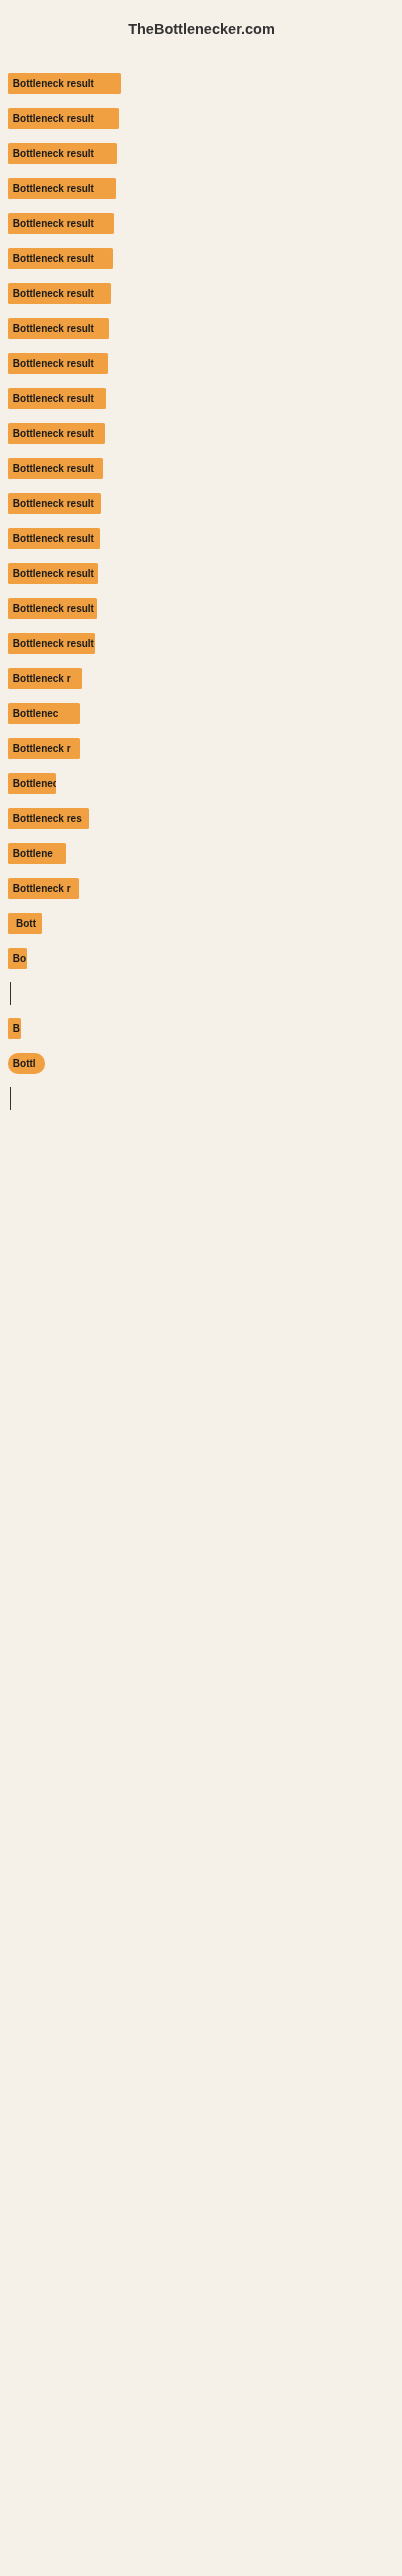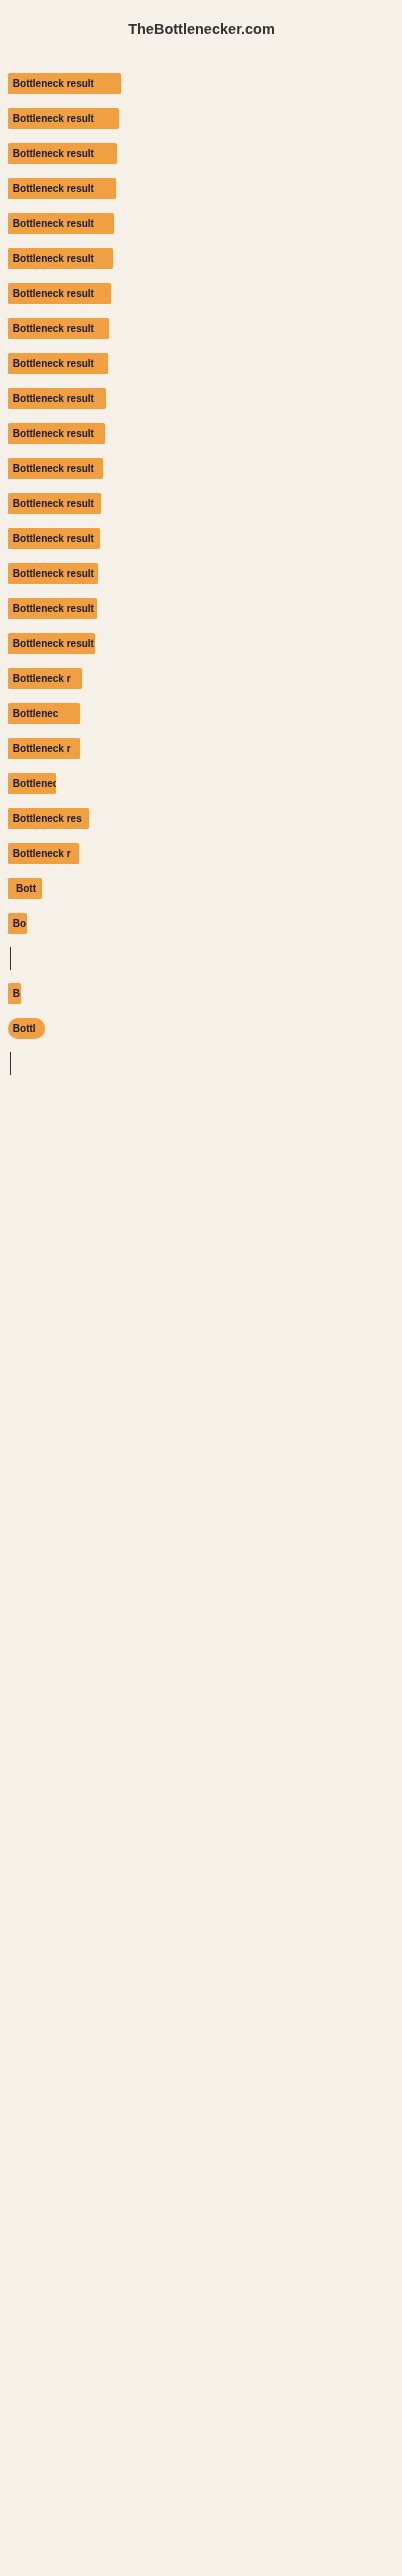--- a/index.html
+++ b/index.html
@@ -174,20 +174,25 @@
       <div class="bar" style="width: 48px;">
         <span class="bar-label">Bottleneck</span>
       </div>
     </div>
     <div class="bar-row">
       <div class="bar" style="width: 81px;">
         <span class="bar-label">Bottleneck res</span>
       </div>
     </div>
     <div class="bar-row">
+      <div class="bar" style="width: 58px;">
+        <span class="bar-label">Bottlene</span>
+      </div>
+    </div>
+    <div class="bar-row">
       <div class="bar" style="width: 71px;">
         <span class="bar-label">Bottleneck r</span>
       </div>
     </div>
     <div class="bar-row">
       <div class="bar" style="width: 34px; padding-left: 8px;">
         <span class="bar-label">Bott</span>
       </div>
     </div>
     <div class="bar-row">

